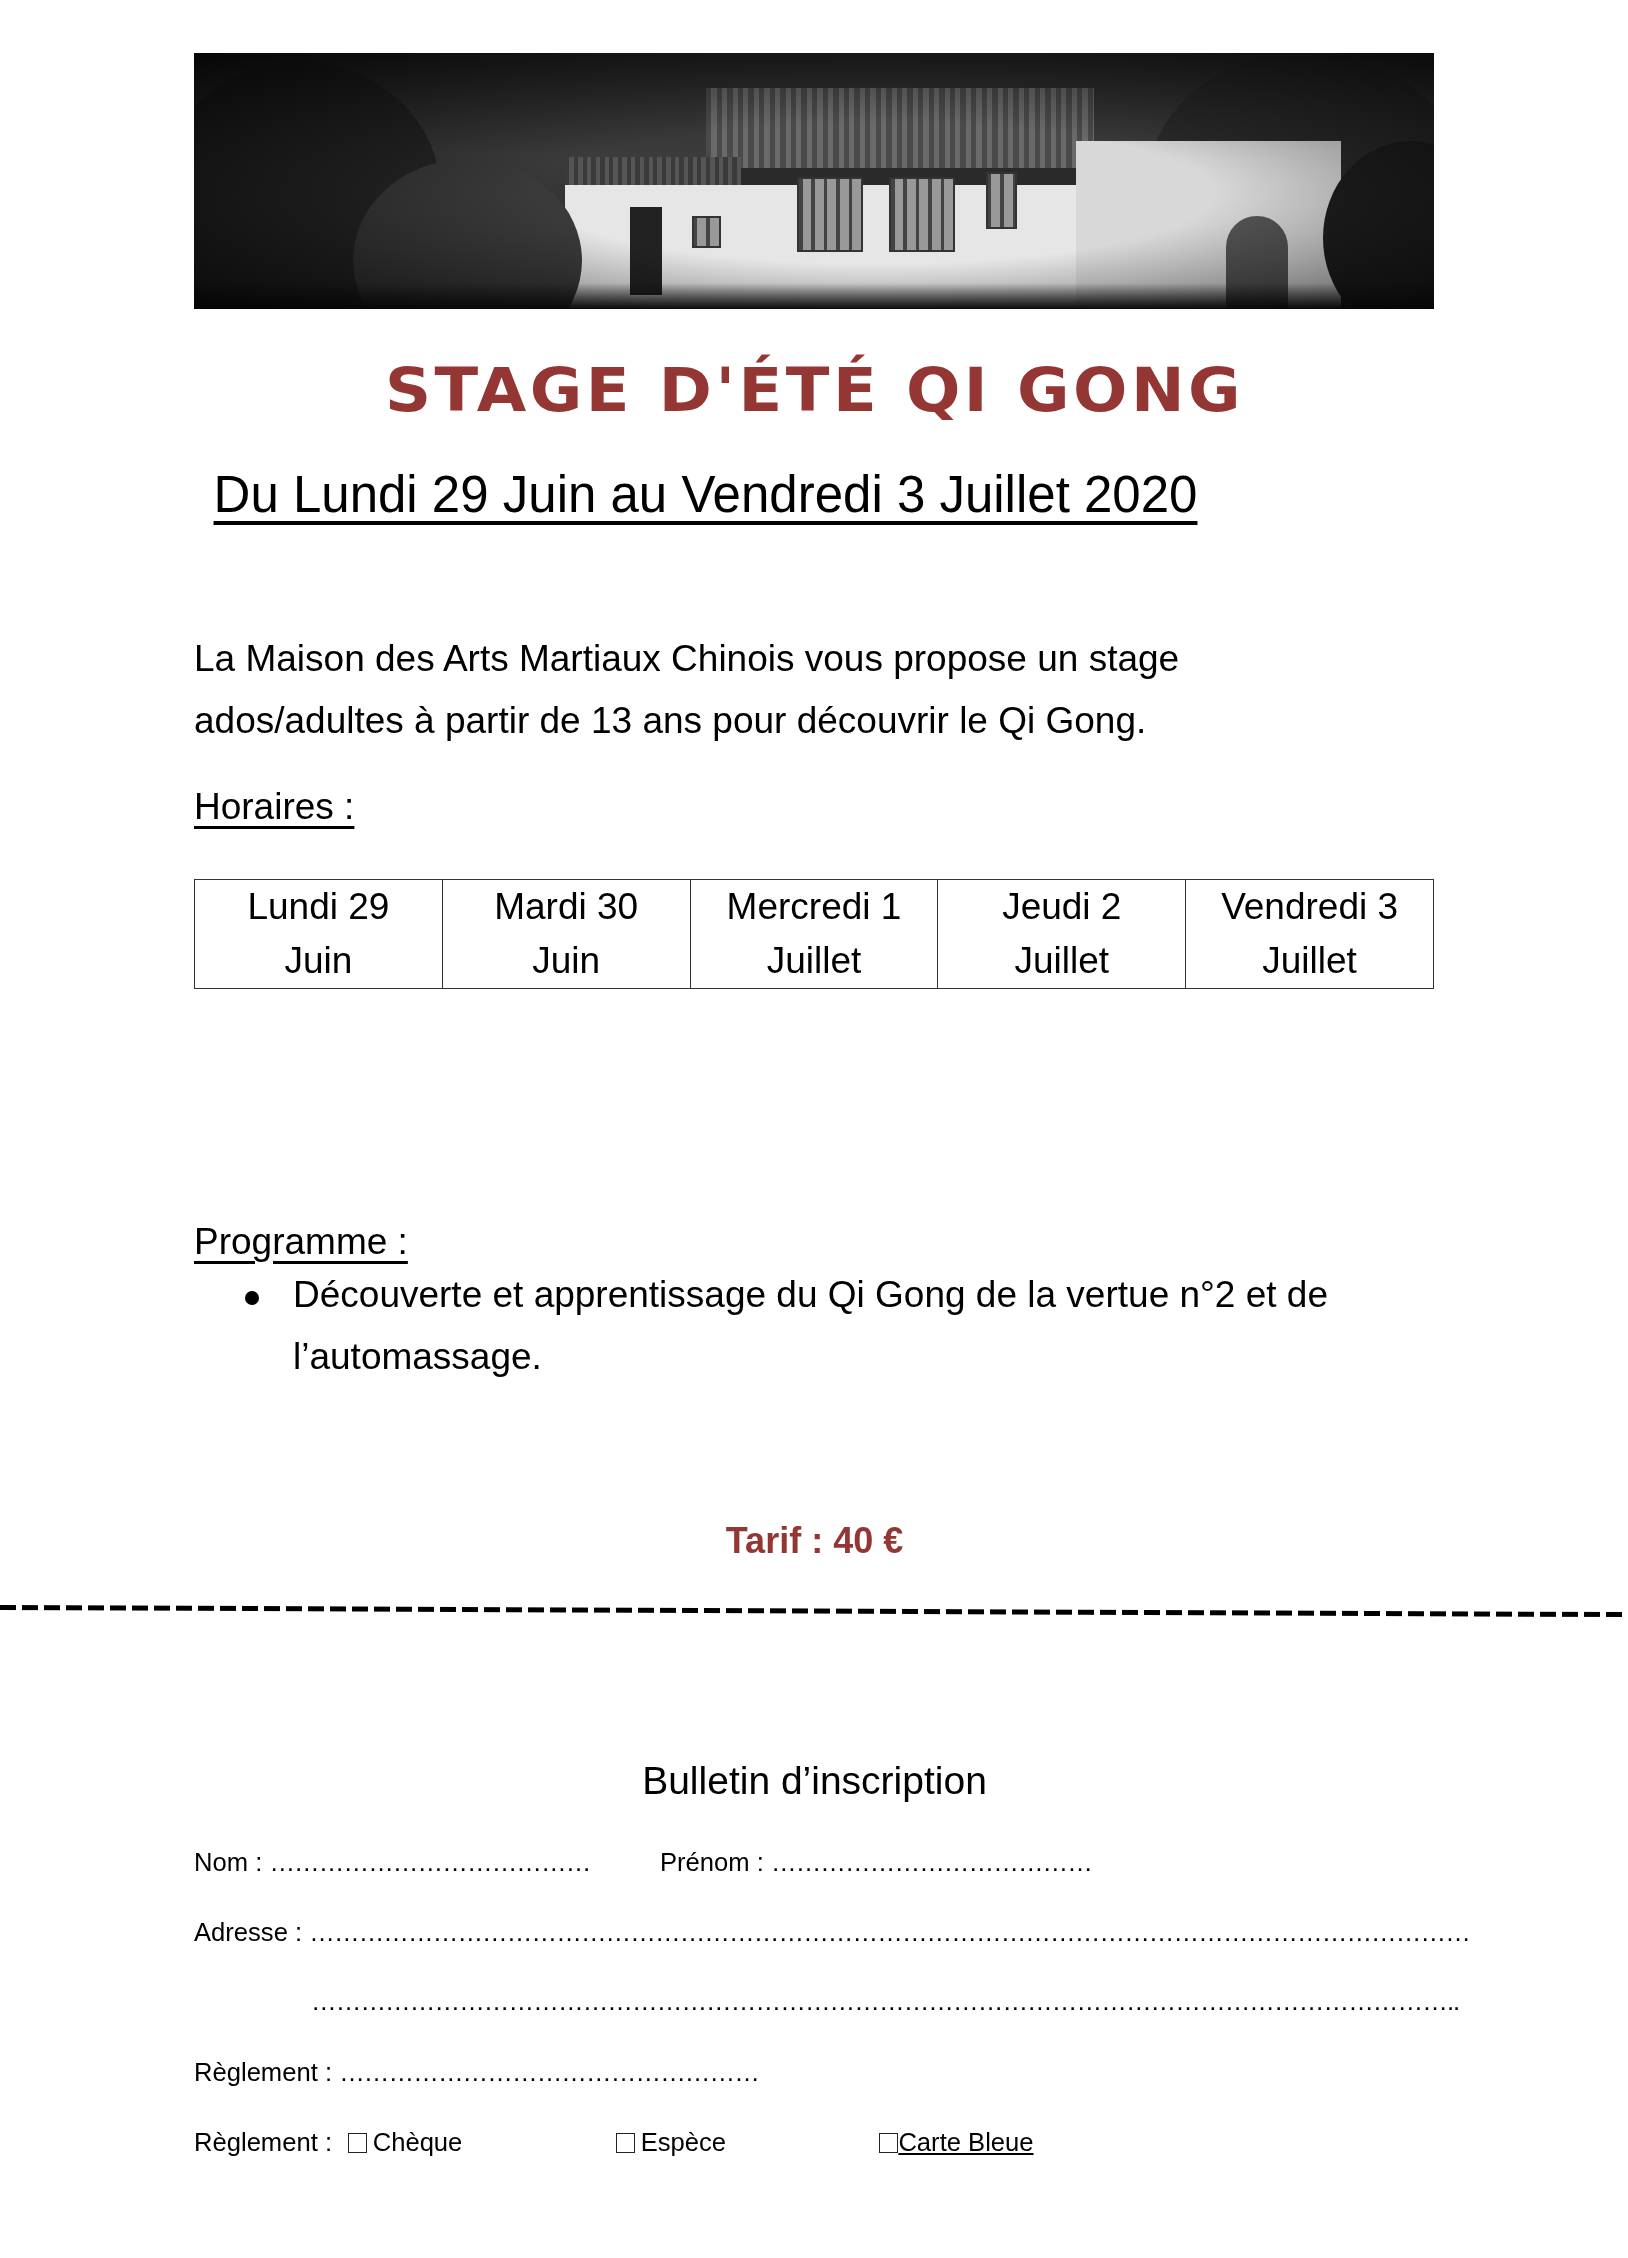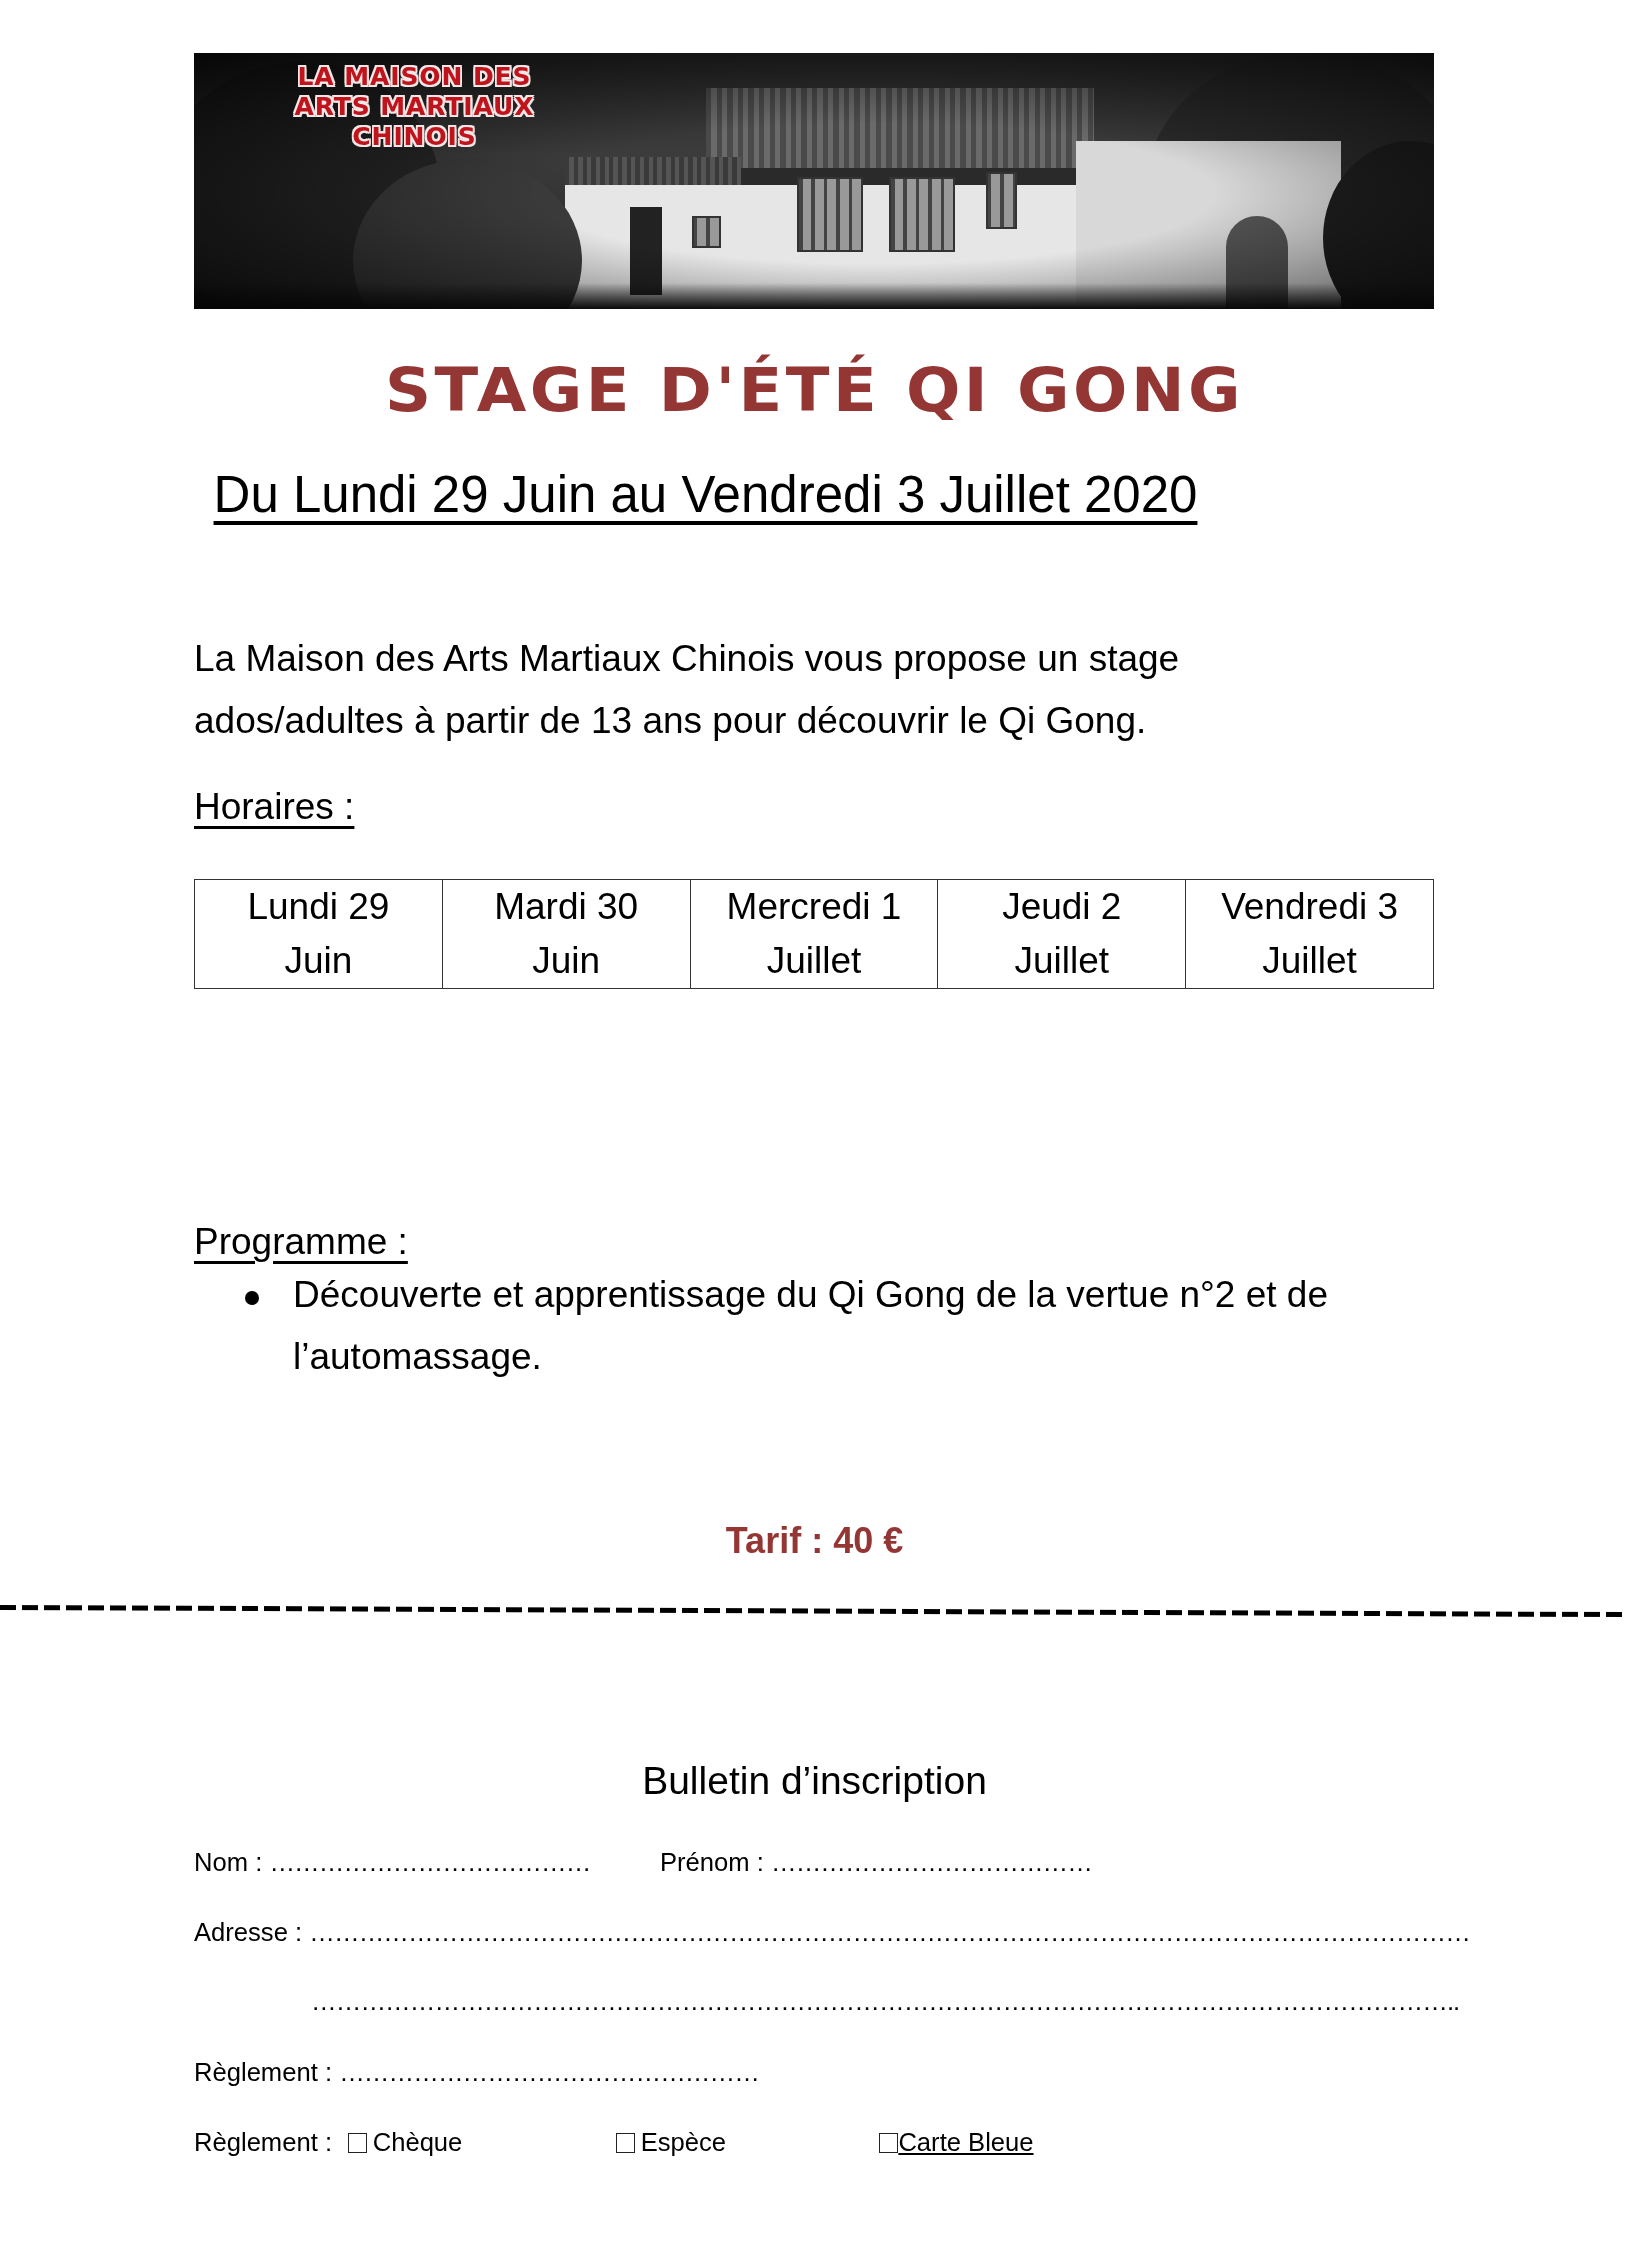--- a/index.html
+++ b/index.html
@@ -107,25 +107,20 @@
   <div class="door d1"></div>
   <div class="door d2"></div>
   <div class="win wn1"></div>
   <div class="win wn2"></div>
   <div class="win wn3"></div>
   <div class="win wn4"></div>
   <div class="tree t2"></div>
   <div class="tree t4"></div>
   <div class="ground"></div>
   <div class="vignette"></div>
-  <div class="logo">
-    <div>LA MAISON DES</div>
-    <div>ARTS MARTIAUX</div>
-    <div>CHINOIS</div>
-  </div>
 </div>
 
 <div class="main-title">STAGE D'ÉTÉ QI GONG</div>
 <div class="date-line">
   <span>Du Lundi 29 Juin au Vendredi 3 Juillet 2020</span>
 </div>
 
 <div class="intro">
   <div>La Maison des Arts Martiaux Chinois vous propose un stage</div>
   <div>ados/adultes à partir de 13 ans pour découvrir le Qi Gong.</div>

